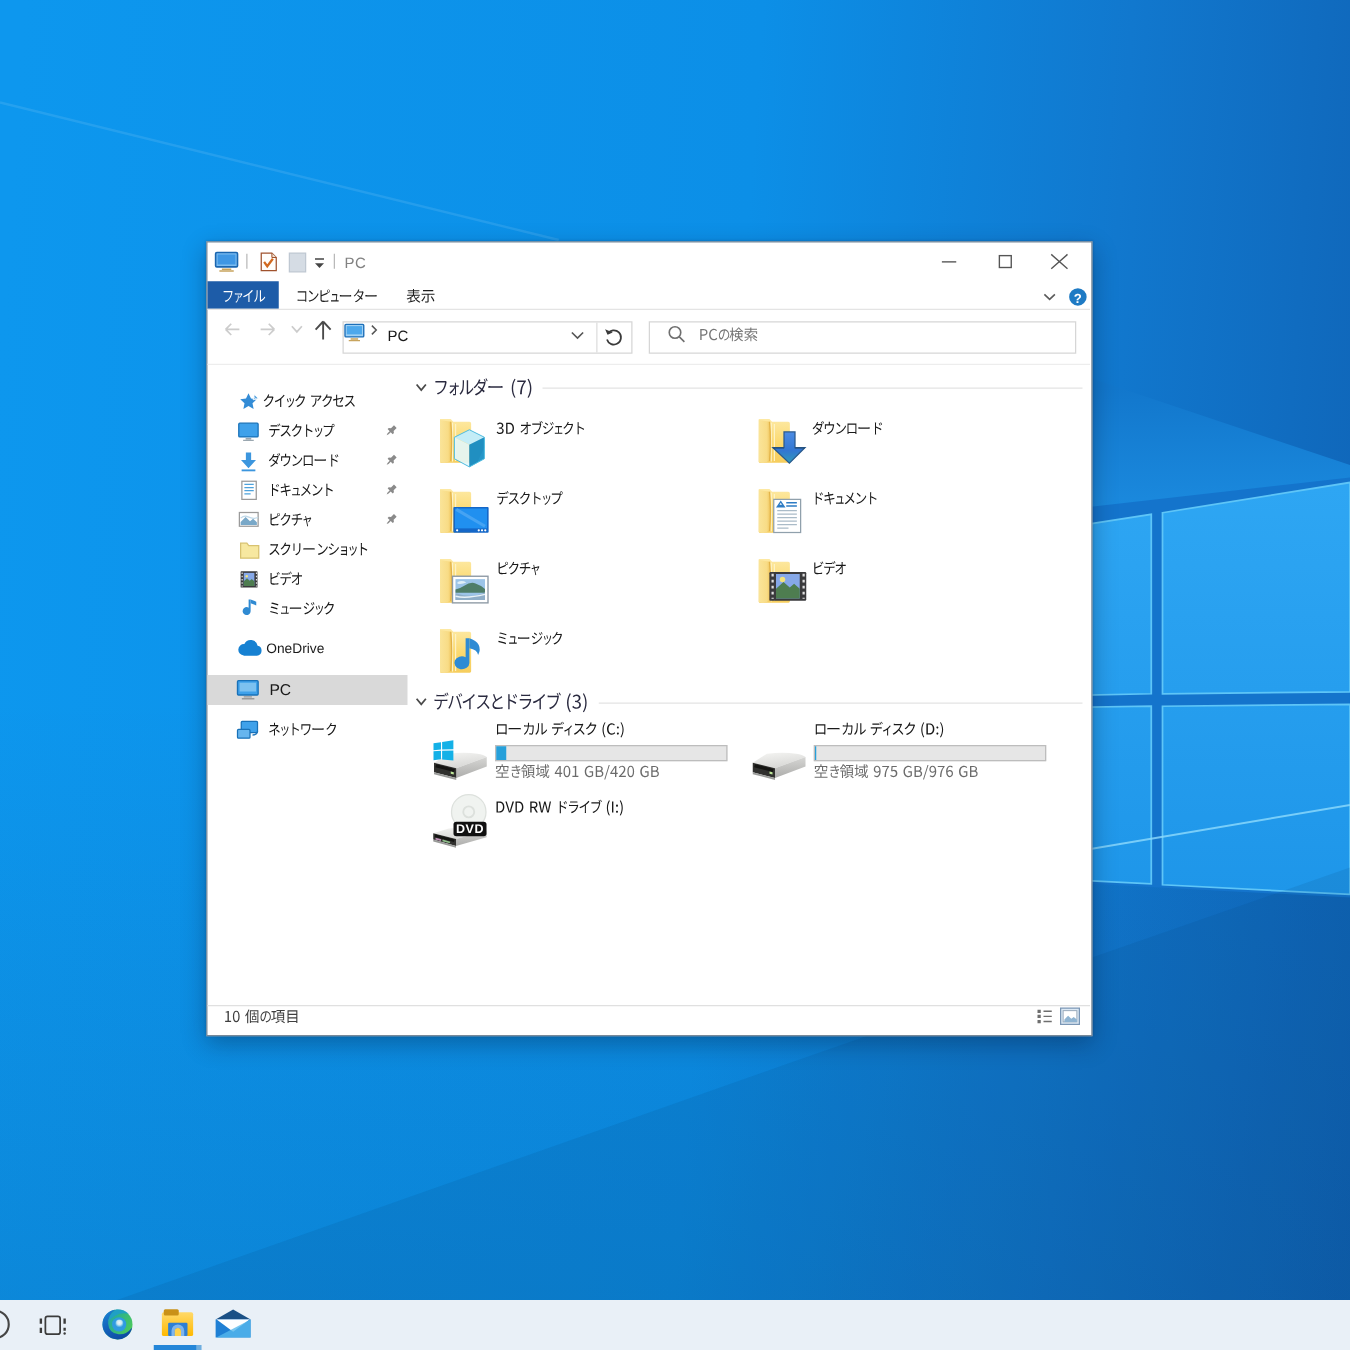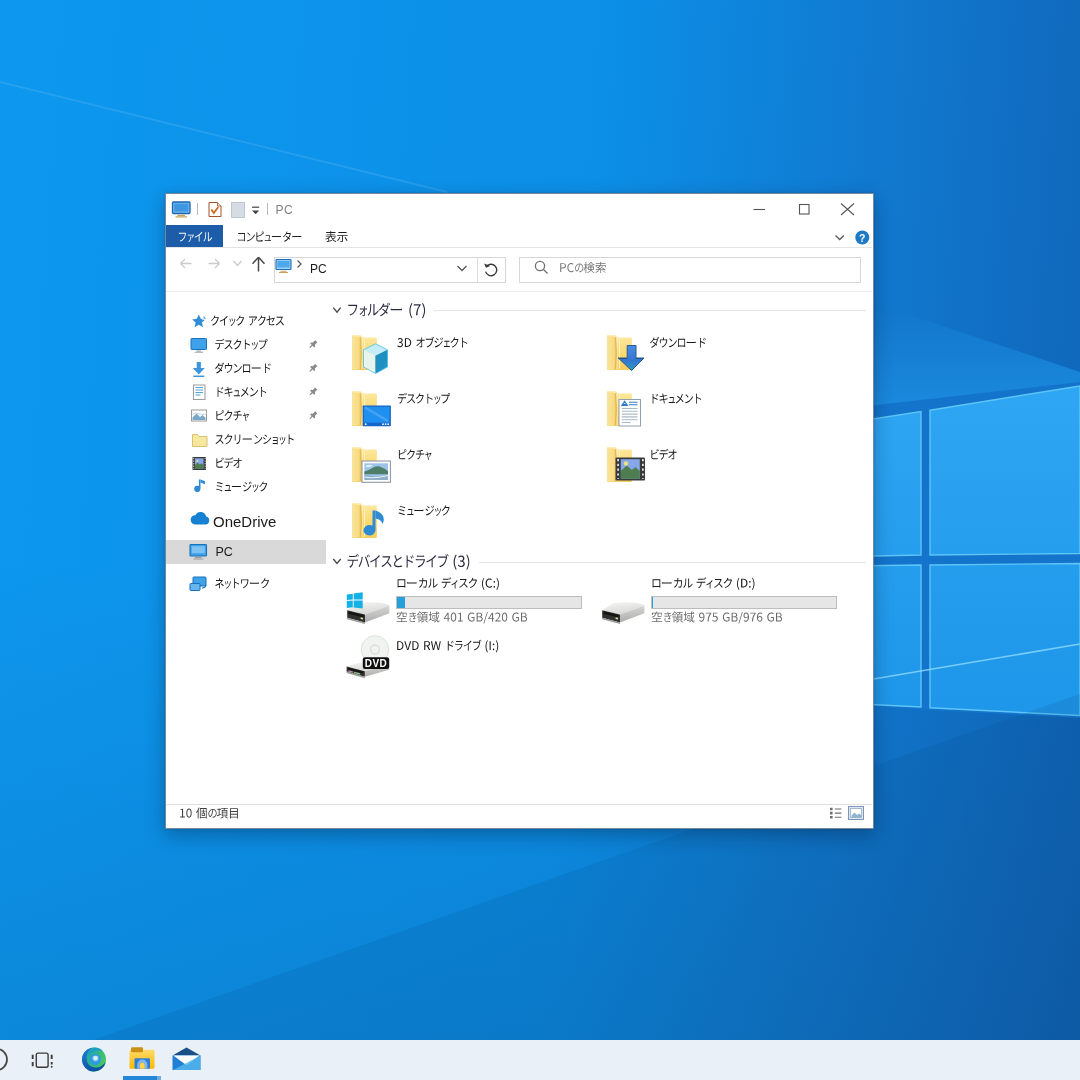--- a/index.html
+++ b/index.html
@@ -69,21 +69,21 @@
 
 <div class="abs" style="left:396px;top:595.5px;width:186px;height:13px;background:#E6E6E6;border:1px solid #BDBDBD;box-sizing:border-box;z-index:11"></div>
 <div class="abs" style="left:397px;top:596.5px;width:8px;height:11px;background:#26A0DA;z-index:12"></div>
 <div class="abs" style="left:651px;top:595.5px;width:186px;height:13px;background:#E6E6E6;border:1px solid #BDBDBD;box-sizing:border-box;z-index:11"></div>
 <div class="abs" style="left:652px;top:596.5px;width:1px;height:11px;background:#26A0DA;z-index:12"></div>
 
 <div class="abs" style="left:166px;top:803.5px;width:706px;height:1px;background:#e0e0e0;z-index:11"></div>
 
 <div class="abs" style="left:275.5px;top:202.5px;font-size:12px;color:#828282;z-index:12;letter-spacing:0.4px">PC</div>
 <div class="abs" style="left:310px;top:261.5px;font-size:12px;color:#1a1a1a;z-index:12">PC</div>
-<div class="abs" style="left:213px;top:512.5px;font-size:15px;color:#1a1a1a;z-index:12">OneDrive</div>
+<div class="abs" style="left:213px;top:512.5px;font-size:11px;color:#1a1a1a;z-index:12">OneDrive</div>
 <div class="abs" style="left:215.5px;top:544.5px;font-size:12.5px;color:#1a1a1a;z-index:12">PC</div>
 
 <div class="abs" style="left:0;top:1040px;width:1080px;height:40px;background:#E9F0F7;z-index:10"></div>
 <div class="abs" style="left:122.5px;top:1076px;width:38.5px;height:4px;background:#2486D8;z-index:11"></div>
 <div class="abs" style="left:156.5px;top:1076px;width:4.5px;height:4px;background:#6FAEDF;z-index:12"></div>
 <svg id="overlay" width="1080" height="1080" viewBox="0 0 1080 1080">
 <defs>
 <linearGradient id="foldInner" x1="0" y1="0" x2="0" y2="1">
  <stop offset="0" stop-color="#FDE9A4"></stop>
           <stop offset="0.55" stop-color="#FBD96F"></stop>

